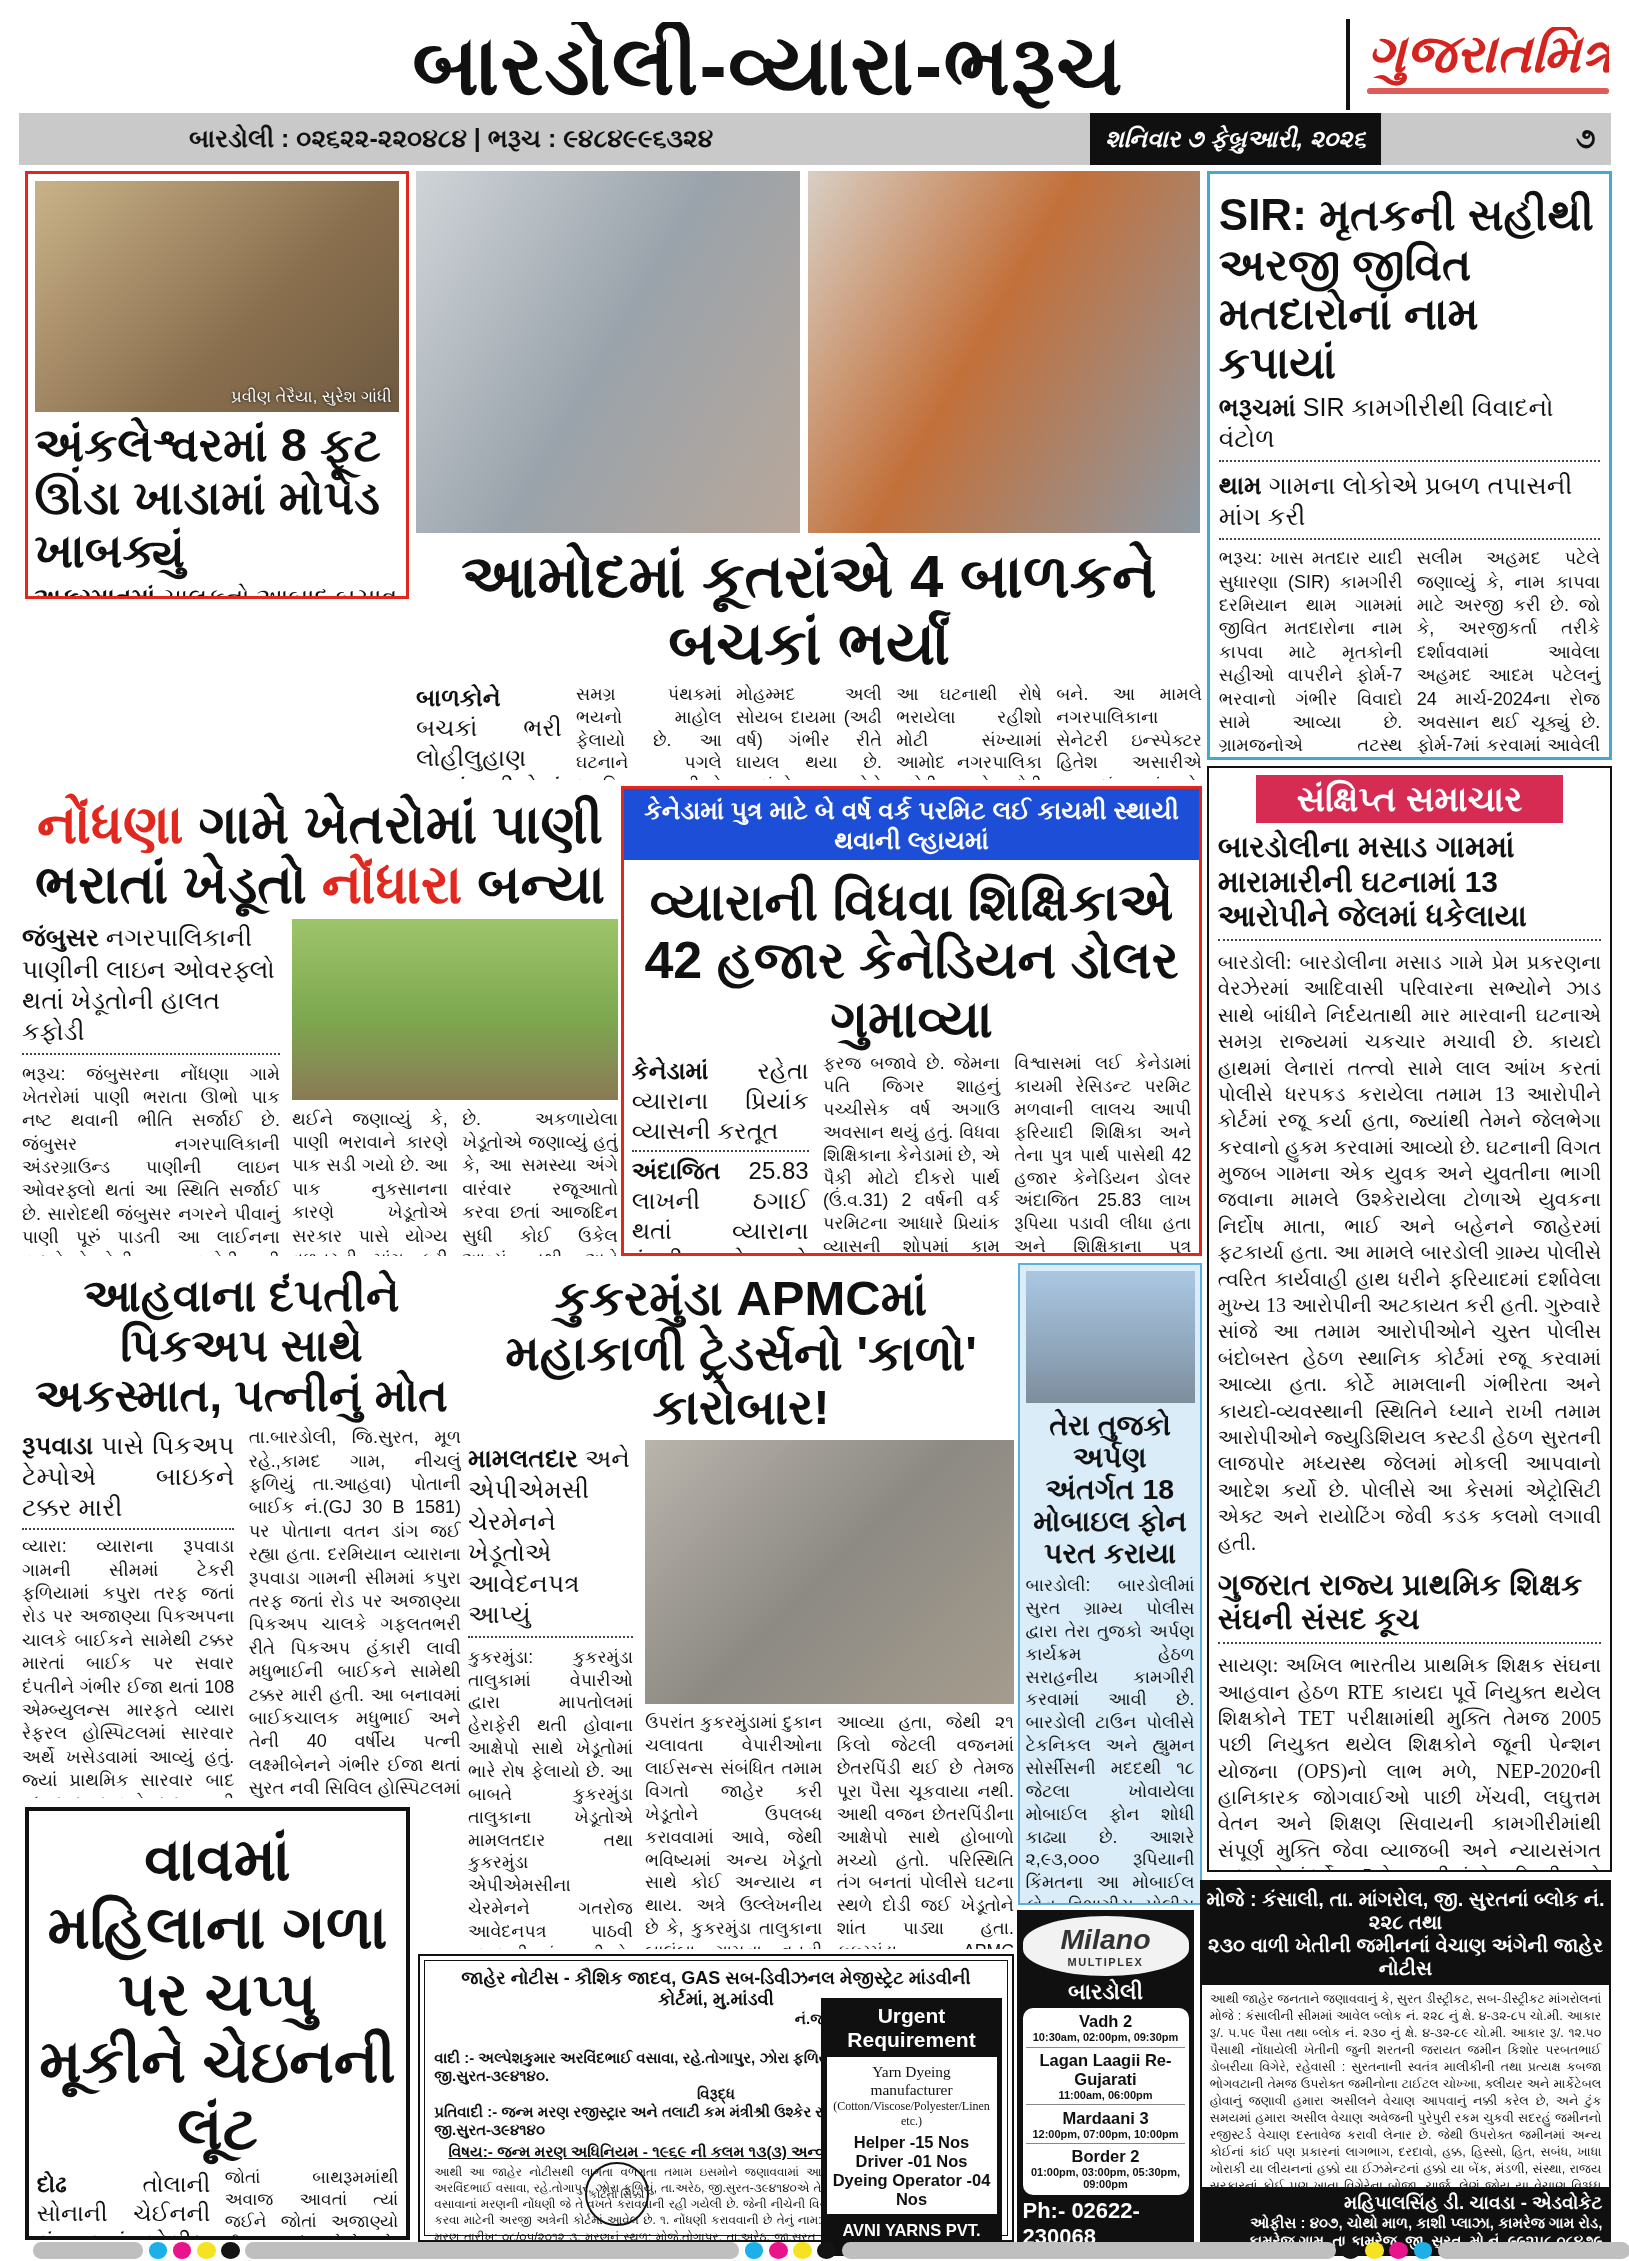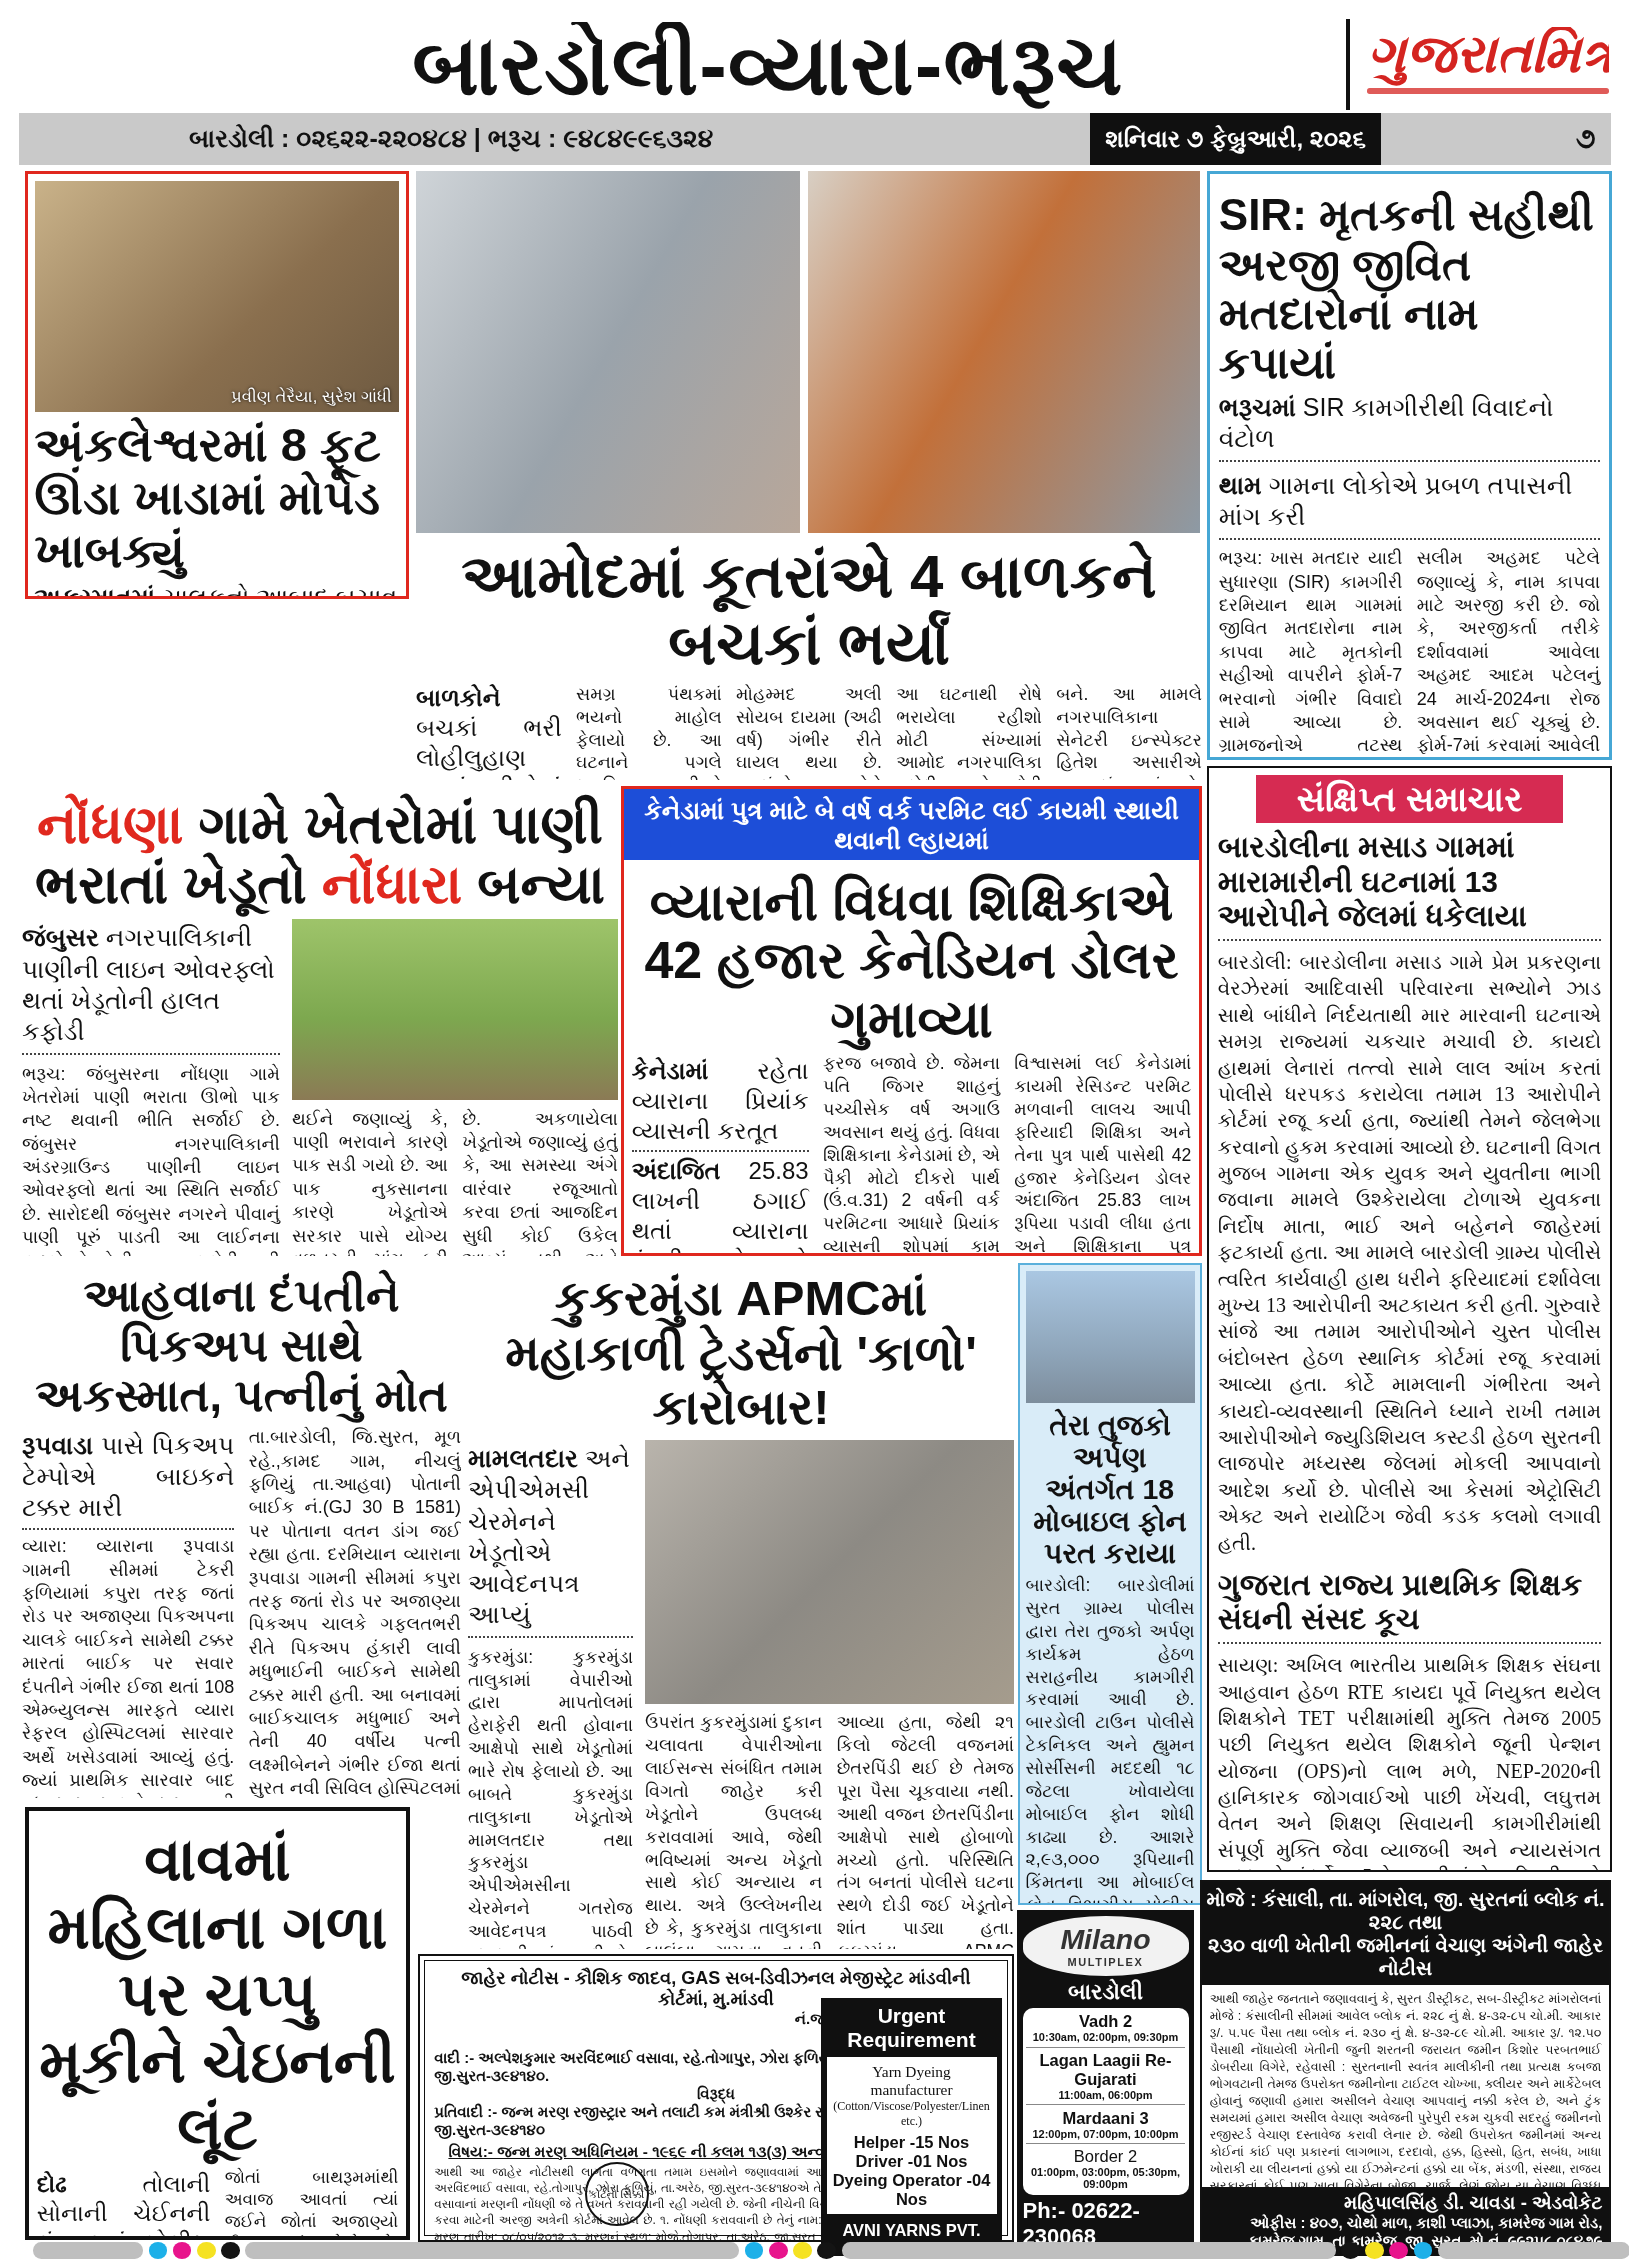--- a/index.html
+++ b/index.html
@@ -8,21 +8,21 @@
   .abs{position:absolute;box-sizing:border-box;overflow:hidden;}
   
   .mast-title{font-size:83px;font-weight:bold;letter-spacing:1.1px;text-align:center;line-height:1.05;}
   .logo{color:#d42420;font-size:53px;font-weight:bold;font-style:italic;text-align:center;line-height:1.0;}
   .logo-tag{height:5.5px;background:#d42420;opacity:.75;margin-top:7.7px;border-radius:2.7px;}
   .vdiv{width:3.8px;background:#111;}
   
   .infobar{background:#c9c9c9;display:flex;align-items:center;}
   .infobar .contacts{font-size:25px;font-weight:bold;padding-left:170px;}
   .datebox{position:absolute;left:1071px;top:0;width:291px;height:52px;background:#101010;color:#fff;
-    display:flex;align-items:center;justify-content:center;font-size:24px;font-weight:bold;}
+    display:flex;align-items:center;justify-content:center;font-size:24px;font-weight:bold;font-style:italic;}
   .pagenum{position:absolute;right:15.4px;top:0;height:52px;display:flex;align-items:center;font-size:28.5px;font-weight:bold;}
   
   .photo{position:relative;width:100%;background:#bbb;}
   .caption{position:absolute;right:7.7px;bottom:5.5px;color:#fff;font-size:16.5px;text-shadow:0 0 3.3px #000;}
   .headline{font-weight:bold;line-height:1.12;margin:7.7px 0 4.4px 0;}
   .subhead{font-size:25px;line-height:1.25;margin:3.3px 0 0 0;}
   .lead{font-weight:bold;}
   .dotted{border-bottom:2.2px dotted #444;margin:5.5px 0 7.7px 0;}
   .body{font-size:18px;line-height:1.3;text-align:justify;}
   .c2{column-count:2;column-gap:14.3px;}
@@ -216,21 +216,21 @@
       </div>
       <div>
         <div style="font-size:16.5px;font-weight:bold;margin-top:3.3px;">Lagan Laagii Re-Gujarati</div>
         <div style="font-size:11px;font-weight:bold;border-bottom:1.1px solid #888;padding-bottom:3.3px;">11:00am, 06:00pm</div>
       </div>
       <div>
         <div style="font-size:16.5px;font-weight:bold;margin-top:3.3px;">Mardaani 3</div>
         <div style="font-size:11px;font-weight:bold;border-bottom:1.1px solid #888;padding-bottom:3.3px;">12:00pm, 07:00pm, 10:00pm</div>
       </div>
       <div>
-        <div style="font-size:16.5px;font-weight:normal;margin-top:3.3px;">Border 2</div>
+        <div style="font-size:16.5px;font-weight:bold;margin-top:3.3px;">Border 2</div>
         <div style="font-size:11px;font-weight:bold;">01:00pm, 03:00pm, 05:30pm, 09:00pm</div>
       </div>
     </div>
     <div style="font-size:22px;font-weight:bold;margin-top:3.3px;">Ph:- 02622-230068</div>
     <div class="whitepanel center" style="font-size:13px;font-weight:bold;margin-top:3.3px;padding:3.3px;">*Movie schedule and timings are subject to change without any prior notice</div>
 
   </section>
 
   <section class="abs" style="left:1200px;top:1880px;width:411px;height:376px;border:2.7px solid #111;padding:0;">
     <div class="blackpanel center" style="padding:5.5px 4.4px;">

